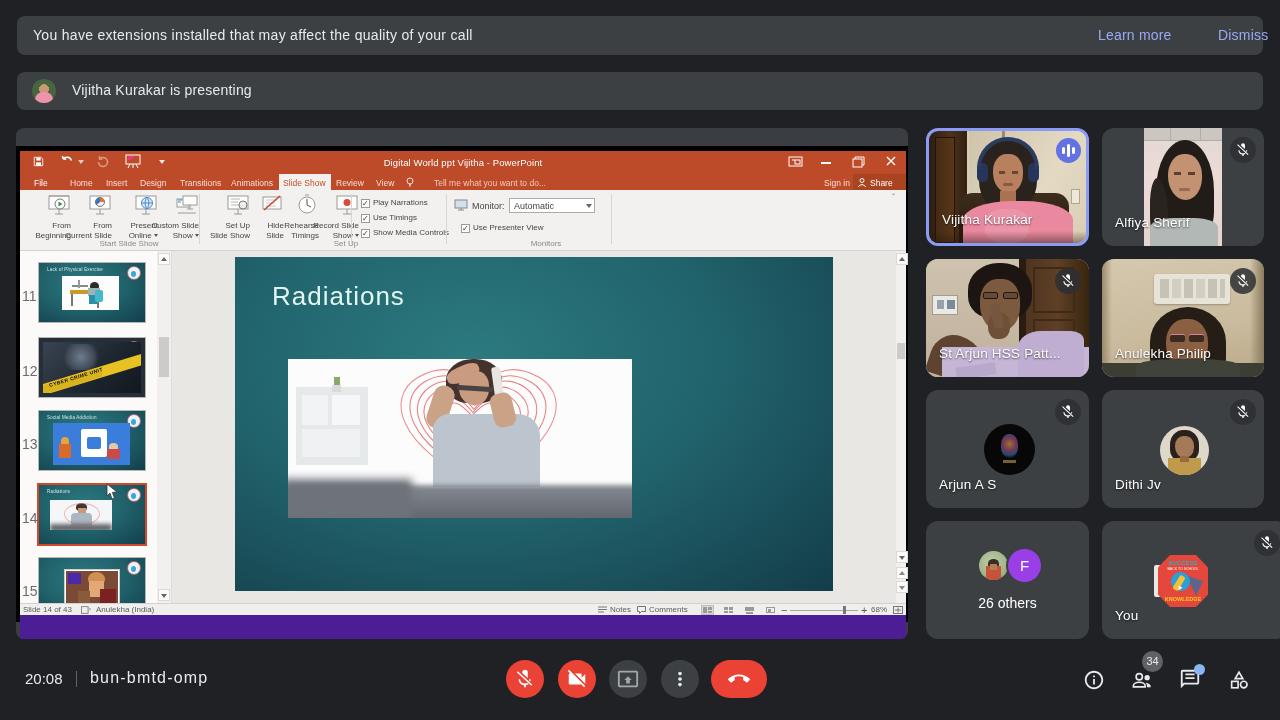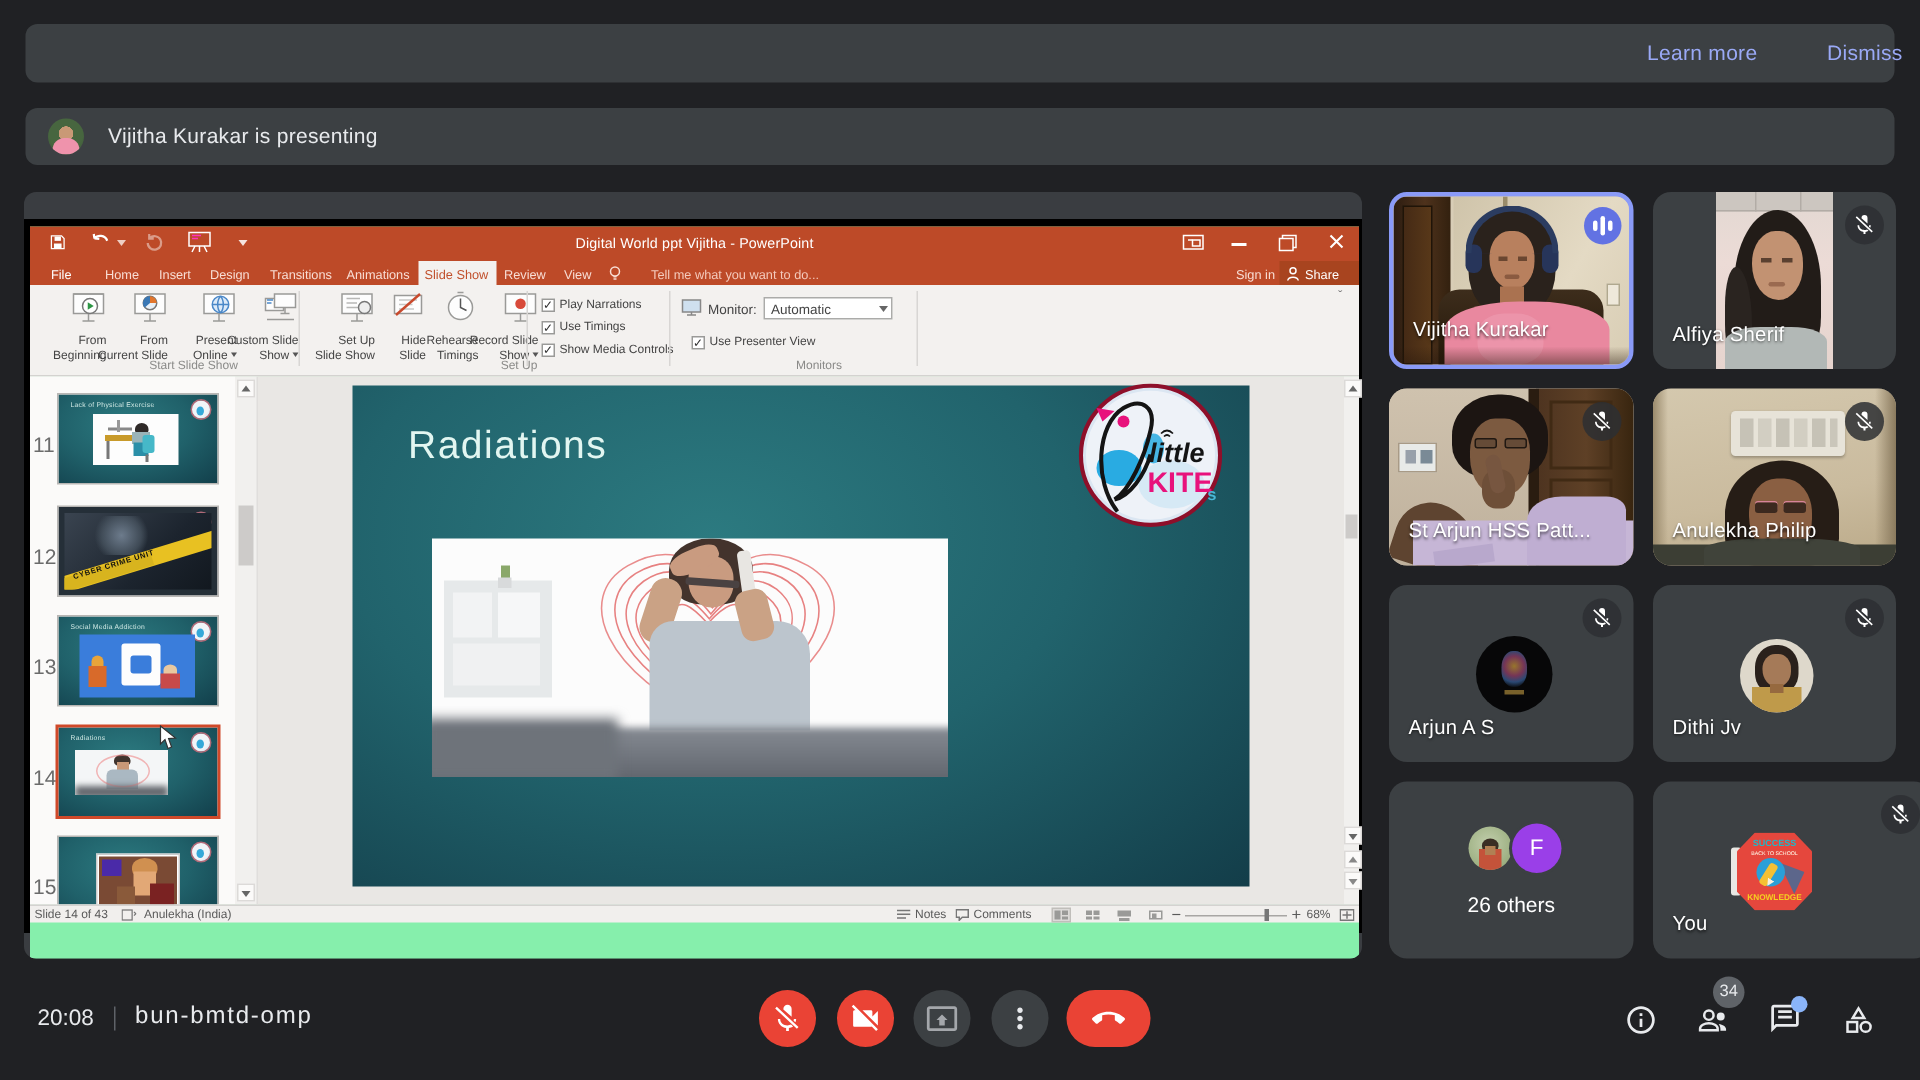--- a/index.html
+++ b/index.html
@@ -10,21 +10,21 @@
 #b1{top:16px;height:39px;}
 #b1 .txt{position:absolute;left:16px;top:11px;font-size:14px;font-weight:500;letter-spacing:.3px;}
 .lnk{position:absolute;top:11px;font-size:14px;font-weight:500;color:#9aa9f6;letter-spacing:.2px;}
 #b2{top:72px;height:38px;}
 #b2 .txt{position:absolute;left:55px;top:10px;font-size:14px;font-weight:500;letter-spacing:.2px;}
 #b2 .av{position:absolute;left:15px;top:7px;width:24px;height:24px;border-radius:50%;overflow:hidden;background:radial-gradient(circle at 50% 42%,#c99976 0 26%,#47663f 27% 60%,#3a5538 100%);}
 #b2 .av::after{content:"";position:absolute;left:3px;top:13px;width:18px;height:11px;border-radius:8px 8px 0 0;background:#ef93ac;}
 
 #stage{position:absolute;left:16px;top:128px;width:892px;height:511px;background:#3a3d41;border-radius:8px;overflow:hidden;}
 #screen{position:absolute;left:0;top:18px;width:892px;height:476px;background:#000;}
-#ppt{position:absolute;left:4px;top:23px;width:886px;height:568px;background:#86efac;font-family:"Liberation Sans",sans-serif;}
+#ppt{position:absolute;left:4px;top:23px;width:886px;height:568px;background:#4c1d95;font-family:"Liberation Sans",sans-serif;}
 
 #tbar{position:absolute;left:0;top:0;width:886px;height:23px;background:#bd4a28;}
 #tbar .ttl{position:absolute;left:0;right:0;top:6px;text-align:center;font-size:9.5px;color:#fff;letter-spacing:.1px;}
 
 #menus{position:absolute;left:0;top:23px;width:886px;height:16px;background:#bd4a28;font-size:8.5px;color:#f8ddd4;}
 #menus span{position:absolute;top:3.5px;white-space:nowrap;}
 
 #ribbon{position:absolute;left:0;top:39px;width:886px;height:61px;background:#f3f1ef;border-bottom:1px solid #d4d2d0;}
 
 .rbtn{position:absolute;top:3px;width:56px;text-align:right;}
@@ -66,20 +66,21 @@
 
 #timecode{position:absolute;left:25px;top:670px;font-size:15px;color:#e8eaed;}
 .cbtn{position:absolute;top:660px;width:38px;height:38px;border-radius:50%;}
 .red{background:#ea4335;}
 .grey{background:#3c4043;}
 </style>
 </head>
 <body>
 
 <div class="banner" id="b1">
+  <div class="txt">You have extensions installed that may affect the quality of your call</div>
   <div class="lnk" style="left:1081px;">Learn more</div>
   <div class="lnk" style="left:1180px;margin-left:21px;">Dismiss</div>
 </div>
 
 <div class="banner" id="b2">
   <div class="av"></div>
   <div class="txt">Vijitha Kurakar is presenting</div>
 </div>
 
 <div id="stage">
@@ -286,36 +287,20 @@
             <div class="tri-up"></div>
           </div>
         <div class="abs" style="left:2px;top:86px;width:10px;height:40px;background:#cdcbc9;"></div>
         <div class="sarr" style="top:338px;">
             <div class="tri-dn"></div>
           </div>
       </div>
       <div id="canvas">
         <div id="slide">
           <div id="stitle">Radiations</div>
-          <div id="slogo">
-            <svg width="96" height="97" viewBox="0 0 96 97">
-              <circle cx="48" cy="48.5" r="46" fill="#eef2f8" stroke="#8e0f2a" stroke-width="3.5"></circle>
-              <circle cx="48" cy="48.5" r="44" fill="none" stroke="#dbe6f2" stroke-width="2"></circle>
-              <ellipse cx="62" cy="68" rx="22" ry="16" fill="#cfe6f4" opacity=".8"></ellipse>
-              <ellipse cx="27" cy="57" rx="15" ry="12" fill="#29abe2"></ellipse>
-              <ellipse cx="50" cy="44" rx="7" ry="10" fill="#29abe2" opacity=".85"></ellipse>
-              <path d="M26 86 C10 66 12 28 30 17 C42 10 52 16 48 32 C44 50 34 72 24 78 M24 78 C34 76 44 62 48 48" fill="none" stroke="#141414" stroke-width="2.7"></path>
-              <path d="M12 17l12 2-8 7z" fill="#e8127c"></path>
-              <circle cx="30" cy="26" r="4" fill="#e8127c"></circle>
-              <text x="47" y="53" font-size="18" font-style="italic" font-weight="700" fill="#141414" font-family="Liberation Serif,serif">little</text>
-              <path d="M55 34q4-4 8 0M57 36q2-2 4 0" stroke="#141414" fill="none" stroke-width="1.1"></path>
-              <text x="46" y="73" font-size="19" font-weight="700" fill="#e8127c" font-family="Liberation Sans,sans-serif">KITE</text>
-              <text x="92" y="78" font-size="11" font-weight="700" fill="#49b8d8" font-family="Liberation Sans,sans-serif" text-anchor="end">s</text>
-            </svg>
-          </div>
           <div id="simg">
             <div class="abs" style="left:8px;top:28px;width:72px;height:78px;background:#e6e9ea;"></div>
             <div class="abs" style="left:14px;top:36px;width:26px;height:30px;background:#f2f3f4;"></div>
             <div class="abs" style="left:44px;top:36px;width:28px;height:30px;background:#f6f7f8;"></div>
             <div class="abs" style="left:14px;top:70px;width:58px;height:28px;background:#f0f1f2;"></div>
             <div class="abs" style="left:46px;top:18px;width:6px;height:10px;background:#8aa86a;"></div>
             <div class="abs" style="left:44px;top:26px;width:9px;height:7px;background:#d8dadb;"></div>
             <svg class="abs" style="left:40px;top:-8px;" width="296" height="146" viewBox="0 0 260 140">
               <g fill="none" stroke="#e05858" stroke-width="1" opacity=".75">
                 <path d="M130 125 C60 95 40 45 75 25 C105 8 125 25 132 40 C139 25 160 8 190 25 C225 45 205 95 135 125" opacity=".9"></path>

